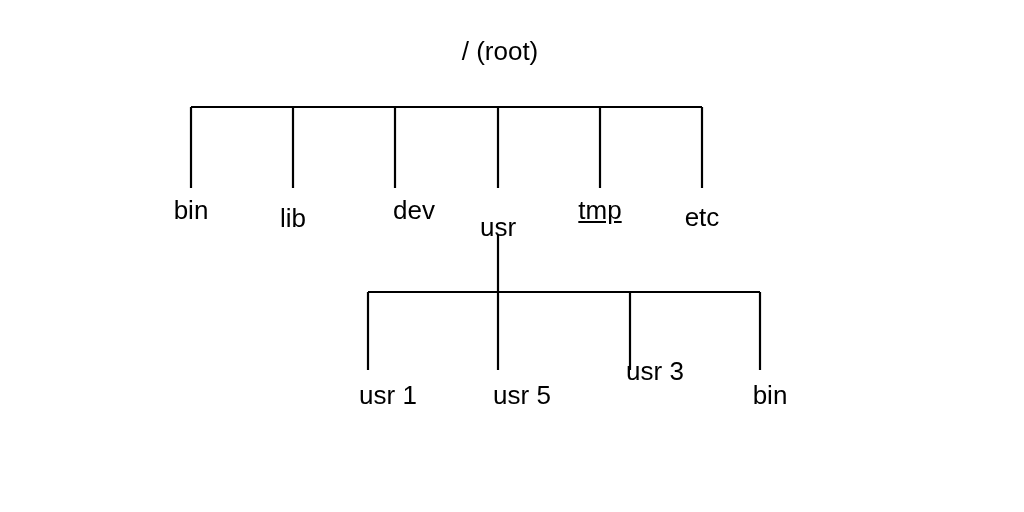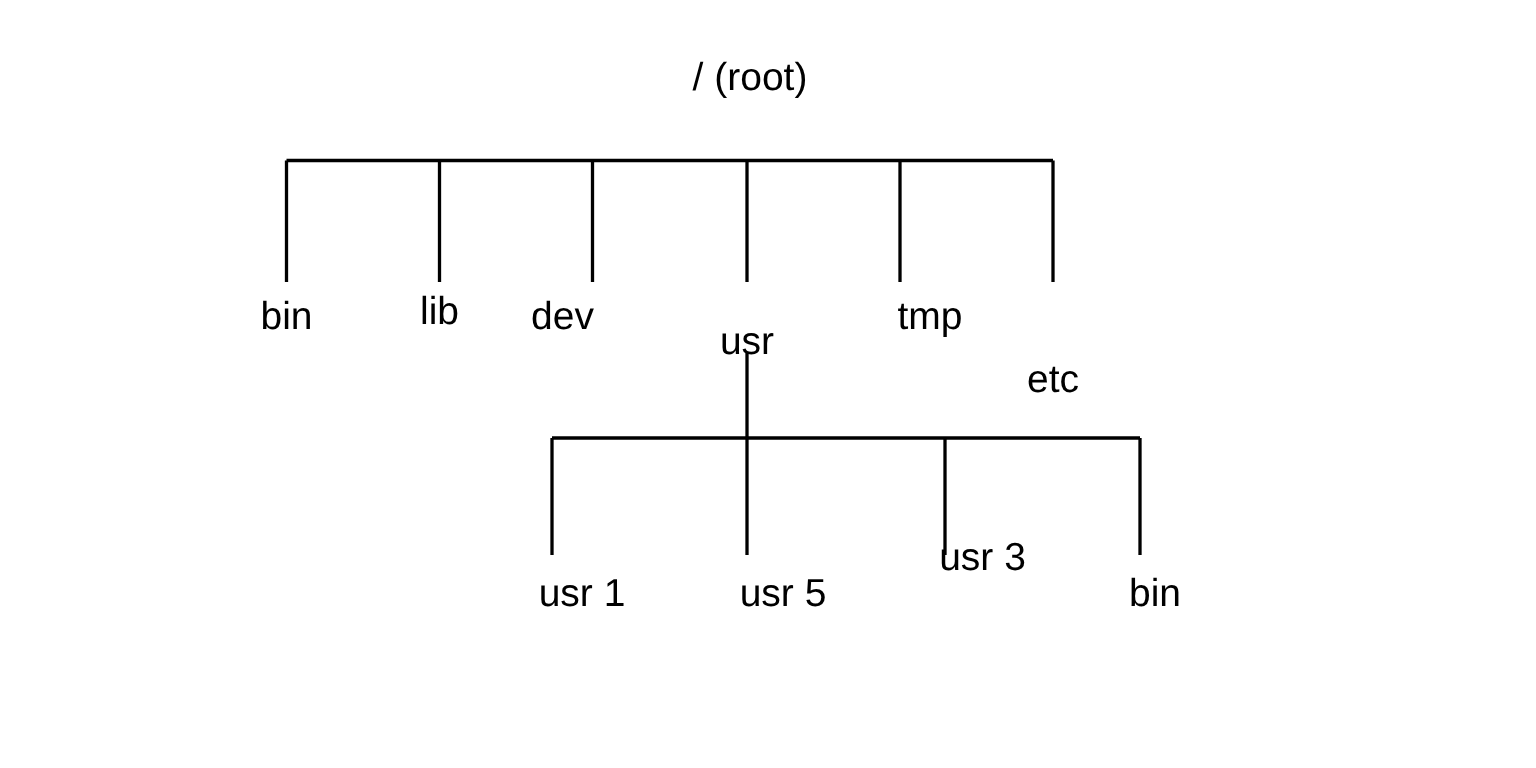--- a/index.html
+++ b/index.html
@@ -56,24 +56,24 @@
 
     <line x1="368" y1="292" x2="368" y2="370"></line>
     <line x1="498" y1="292" x2="498" y2="370"></line>
     <line x1="630" y1="292" x2="630" y2="370"></line>
     <line x1="760" y1="292" x2="760" y2="370"></line>
   </svg>
 
   <span class="label" style="left:500px; top:36px;">/ (root)</span>
 
   <span class="label" style="left:191px; top:195px;">bin</span>
-  <span class="label" style="left:293px; top:192px;">lib</span>
-  <span class="label" style="left:375px; top:195px;">dev</span>
+  <span class="label" style="left:293px; top:203px;">lib</span>
+  <span class="label" style="left:414px; top:195px;">dev</span>
   <span class="label" style="left:498px; top:212px;">usr</span>
-  <span class="label" style="left:620px; top:195px;">tmp</span>
-  <span class="label" style="left:702px; top:202px;margin-top:35px;">etc</span>
+  <span class="label" style="left:600px; top:195px;text-decoration:underline;">tmp</span>
+  <span class="label" style="left:702px; top:202px;">etc</span>
 
   <span class="label" style="left:388px; top:380px;">usr 1</span>
   <span class="label" style="left:522px; top:380px;">usr 5</span>
   <span class="label" style="left:655px; top:356px;">usr 3</span>
   <span class="label" style="left:770px; top:380px;">bin</span>
 
 </div>
 
 </body></html>

